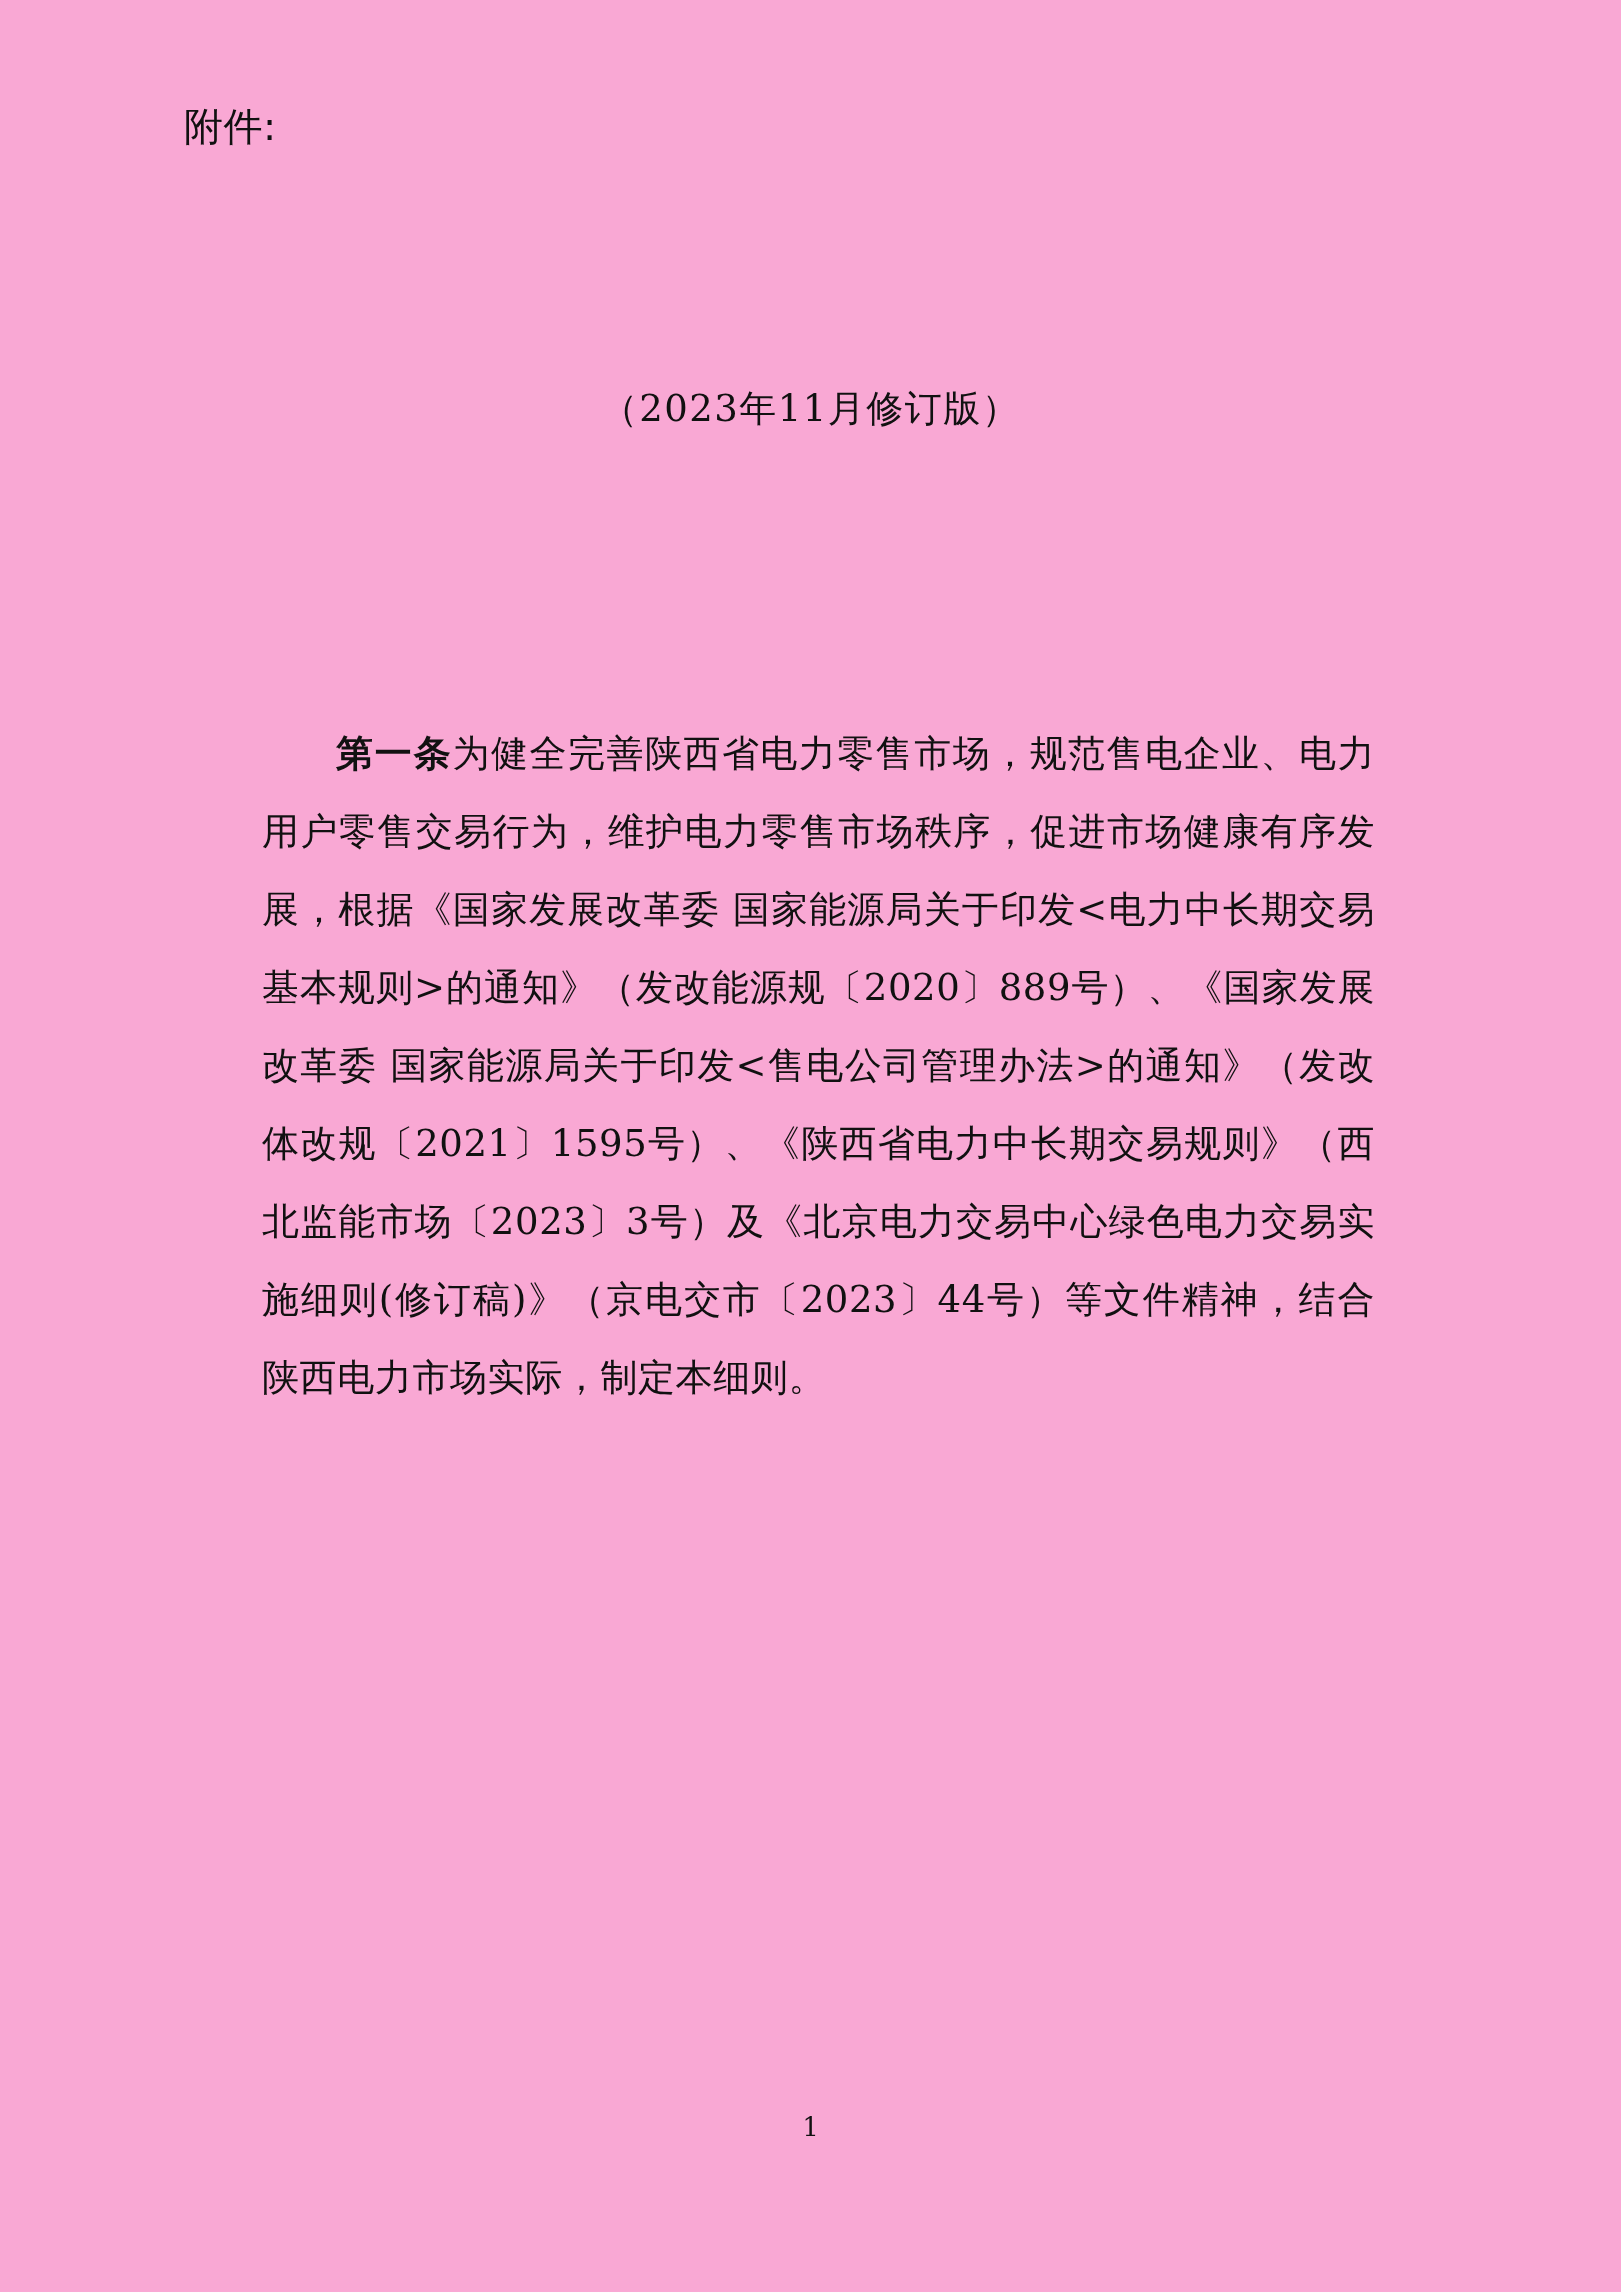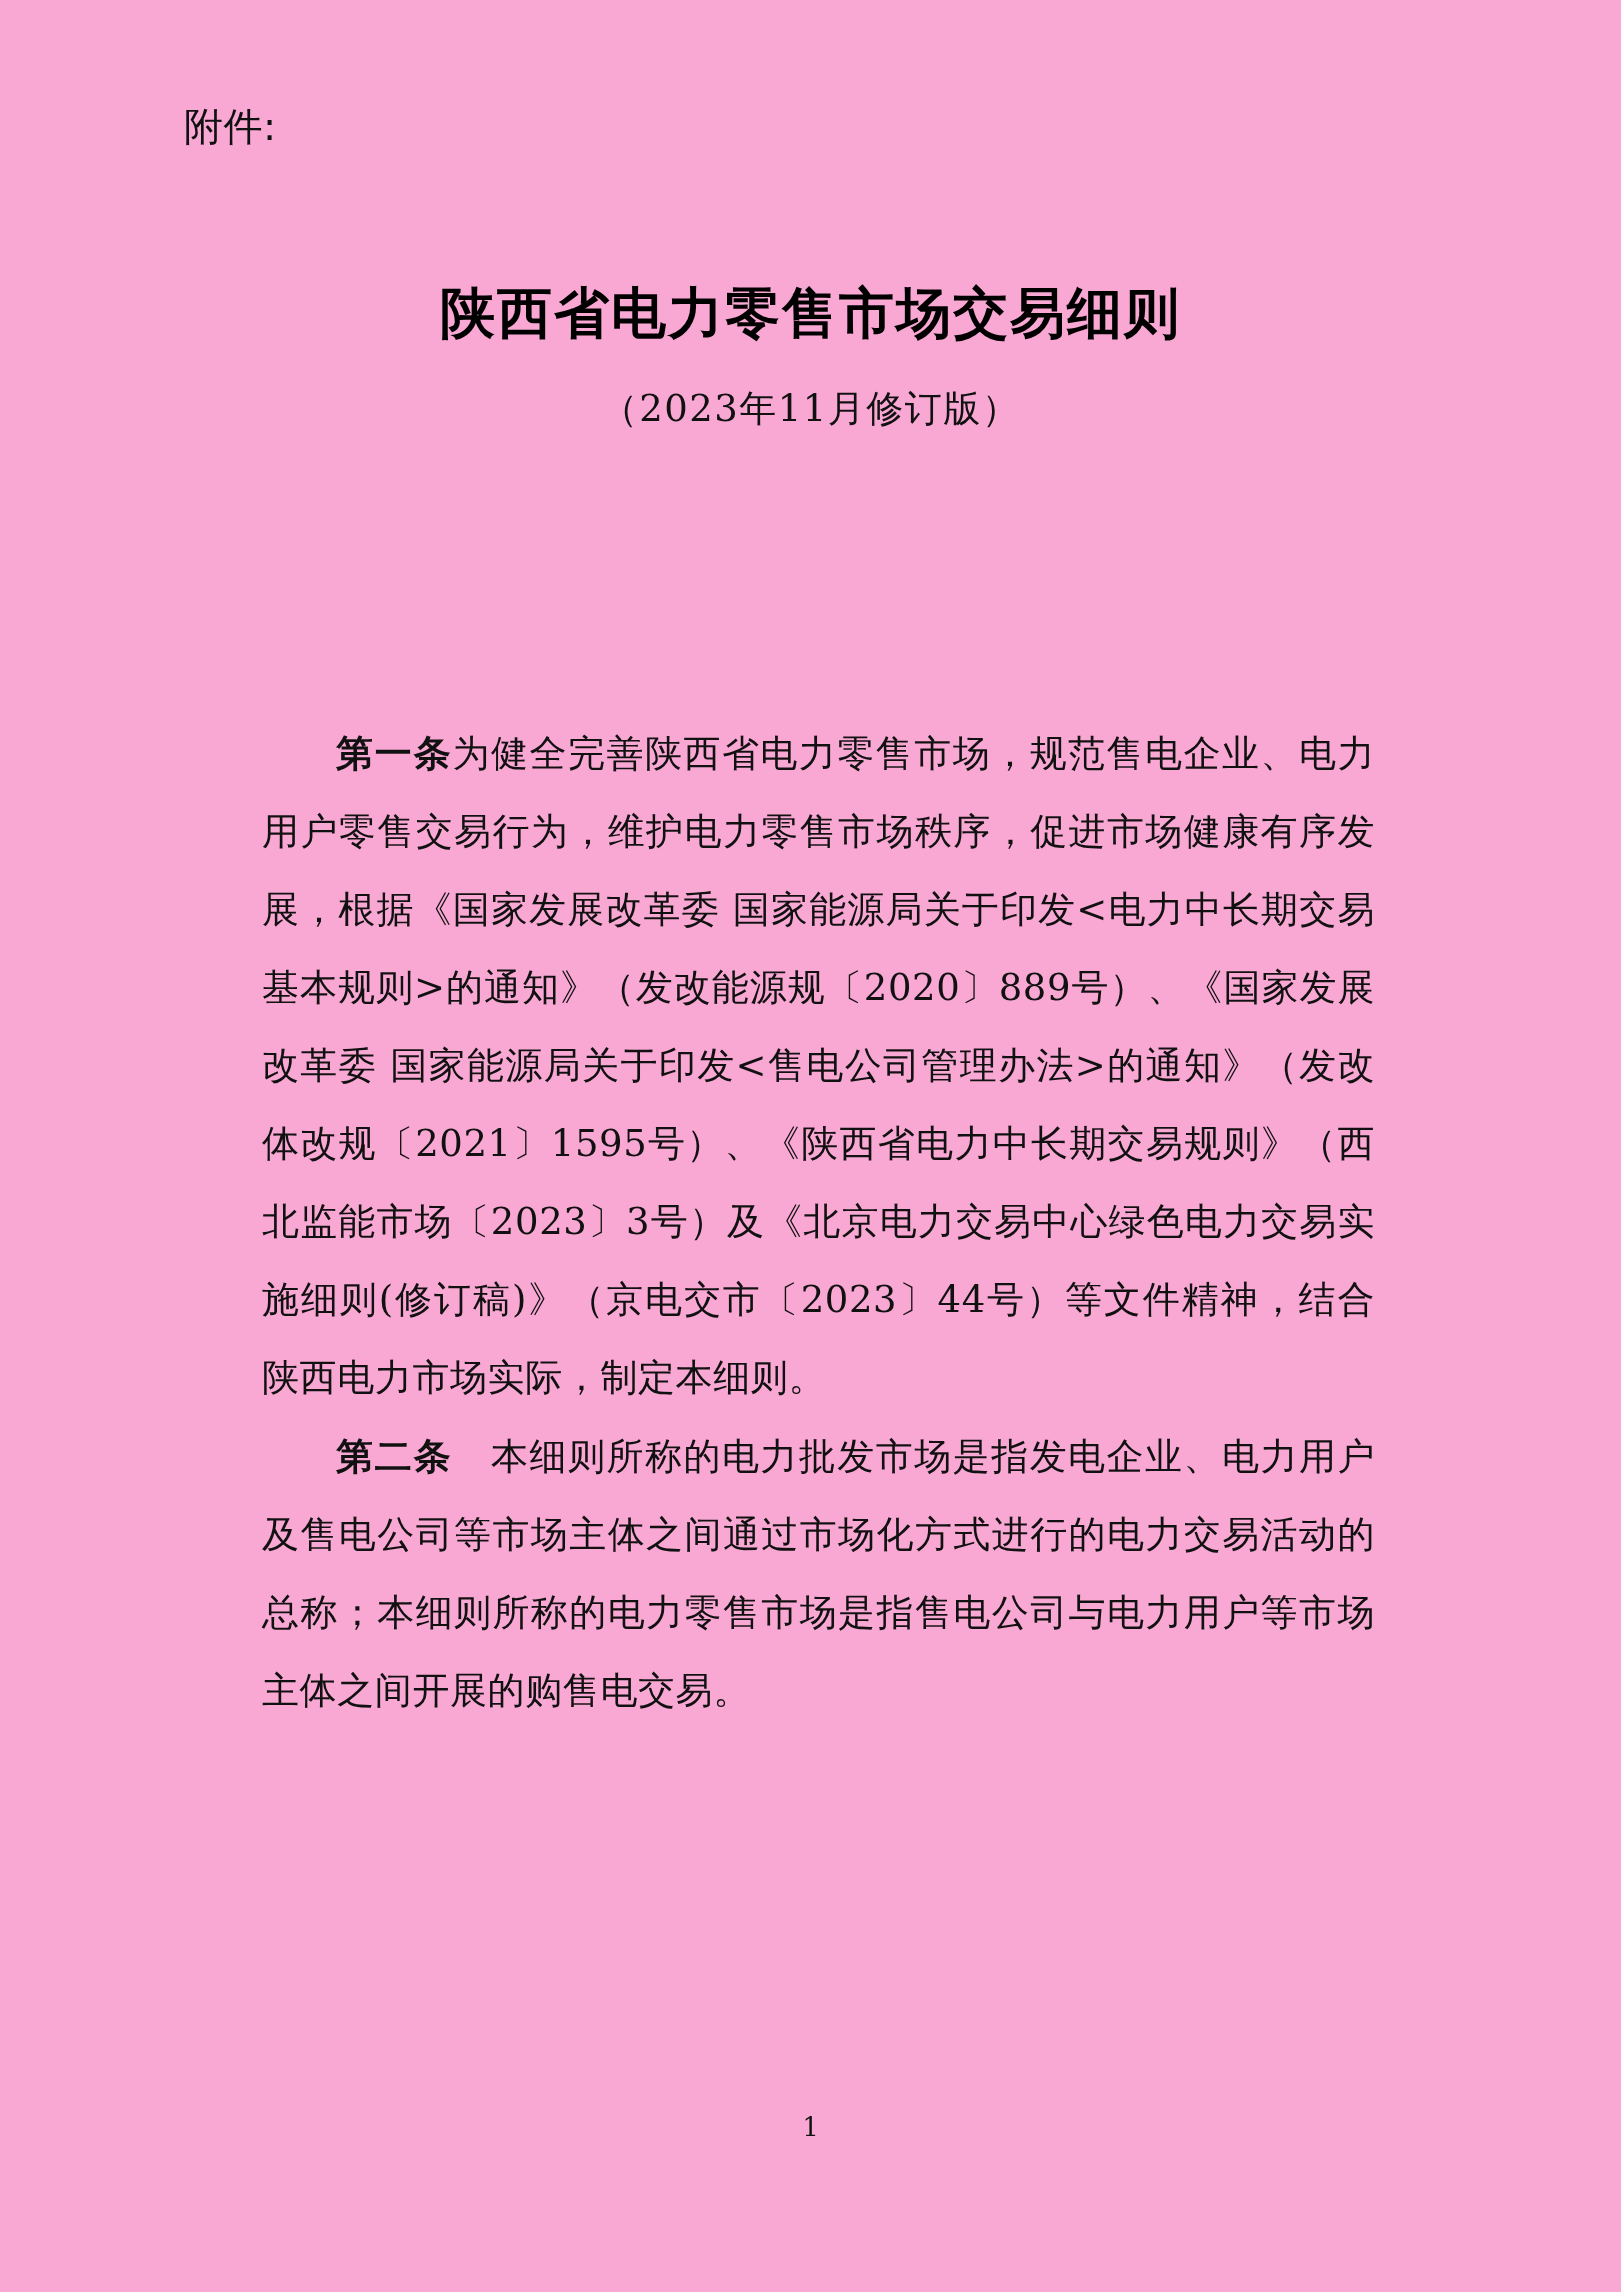--- a/index.html
+++ b/index.html
@@ -112,34 +112,30 @@
     font-family: "DejaVu Serif", "Liberation Serif", serif;
   }
 </style>
 </head>
 <body>
 
 <div class="page">
 
   <div class="attachment-label">附件:</div>
 
-  <div class="doc-title">陕西省电力零售市场交易细则</div>
 
   <div class="doc-subtitle">（2023年11月修订版）</div>
 
 
   <div class="body-block">
 
     <p class="article">
       <span class="article-number">第一条</span><span>为健全完善陕西省电力零售市场，规范售电企业、电力用户零售交易行为，维护电力零售市场秩序，促进市场健康有序发展，根据《国家发展改革委 国家能源局关于印发&lt;电力中长期交易基本规则&gt;的通知》（发改能源规〔2020〕889号）、《国家发展改革委 国家能源局关于印发&lt;售电公司管理办法&gt;的通知》（发改体改规〔2021〕1595号）、《陕西省电力中长期交易规则》（西北监能市场〔2023〕3号）及《北京电力交易中心绿色电力交易实施细则(修订稿)》（京电交市〔2023〕44号）等文件精神，结合陕西电力市场实际，制定本细则。</span>
     </p>
 
-    <p class="article">
-      <span class="article-number">第二条</span><span>　本细则所称的电力批发市场是指发电企业、电力用户及售电公司等市场主体之间通过市场化方式进行的电力交易活动的总称；本细则所称的电力零售市场是指售电公司与电力用户等市场主体之间开展的购售电交易。</span>
-    </p>
 
 
   </div>
 
   <div class="page-number">1</div>
 
 </div>
 
 
 </body></html>

